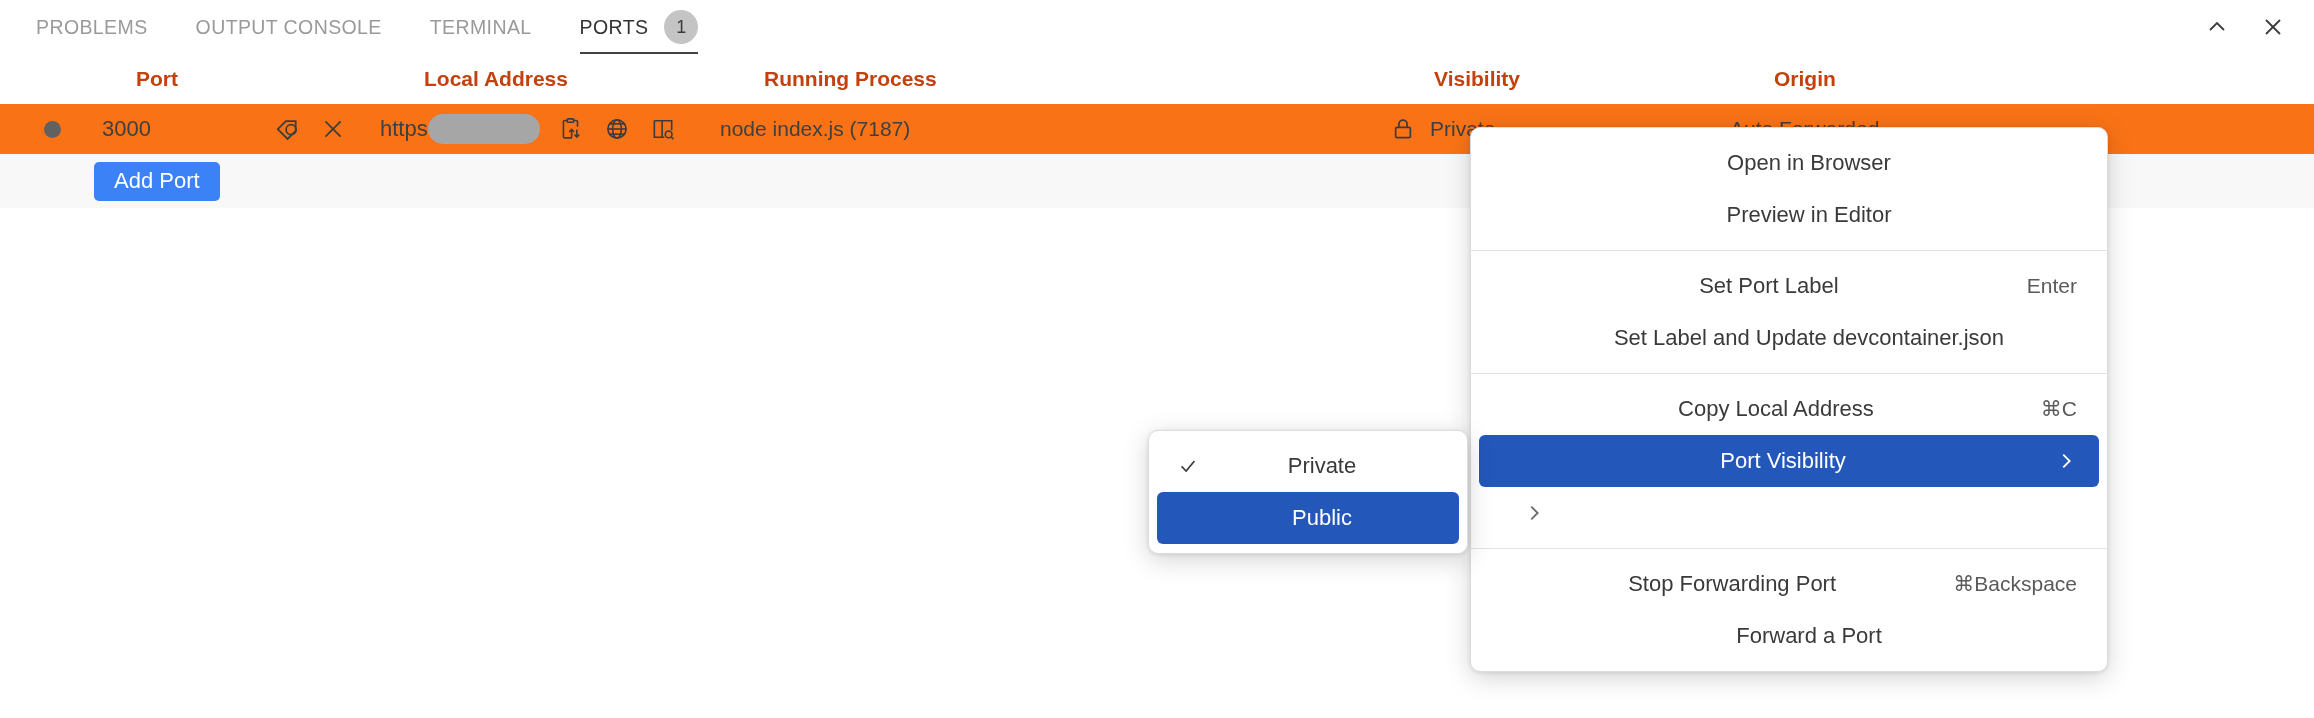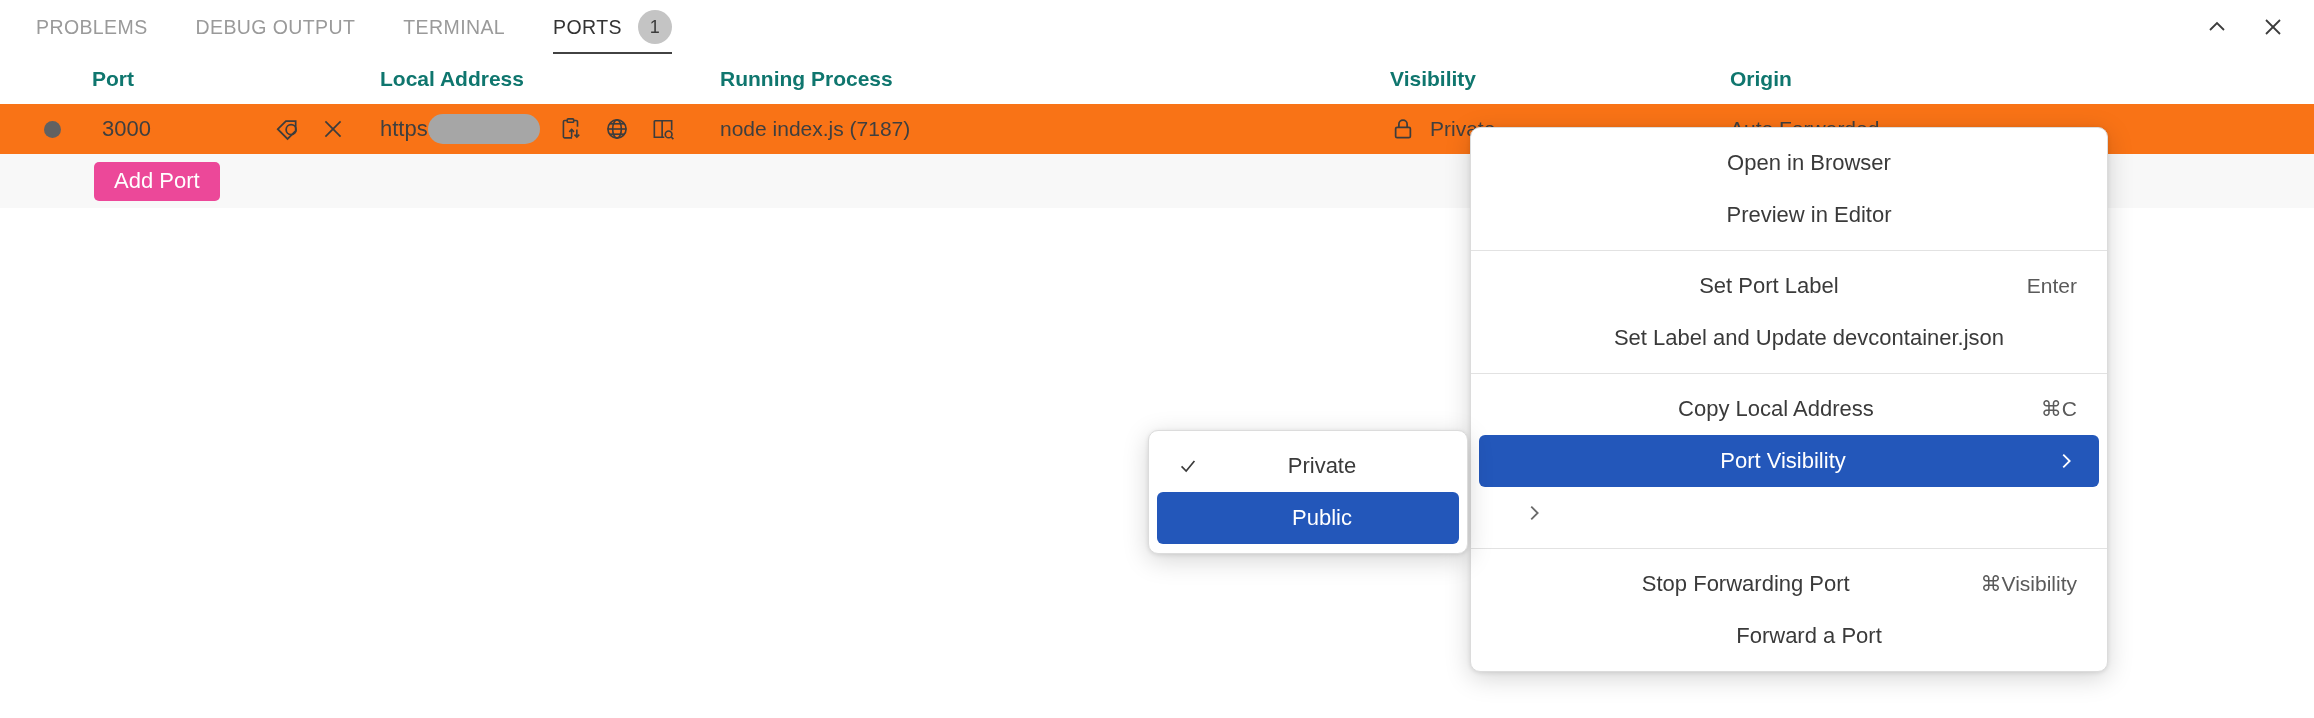--- a/index.html
+++ b/index.html
@@ -86,21 +86,22 @@
     top: 54px; left: 0;
     width: 2314px;
   }
   .thead {
     height: 50px;
     display: flex;
     align-items: center;
     background: #ffffff;
     font-size: 21px;
     font-weight: bold;
-    color: #0f766e;
+    color: #c2410c;
+    margin-left: 44px;
   }
   .trow {
     height: 50px;
     display: flex;
     font-size: 21px;
     color: #3f3f3f;
     background: #f97316;
   }
   .c-port      { width: 380px; padding-left: 92px; box-sizing: border-box; display:flex; align-items:center; }
   .c-addr      { width: 340px; box-sizing: border-box; display:flex; align-items:center; }
@@ -161,21 +162,21 @@
     position: absolute;
     top: 154px; left: 0;
     width: 2314px;
     height: 54px;
     background: #f8f8f8;
     display: flex;
     align-items: center;
   }
   .add-port-btn {
     margin-left: 94px;
-    background: #ec4899;
+    background: #3b82f6;
     color: #ffffff;
     border: none;
     border-radius: 5px;
     font-family: "Liberation Sans", sans-serif;
     font-size: 22px;
     padding: 8px 20px 9px 20px;
     cursor: pointer;
     line-height: 1;
   }
 
@@ -255,21 +256,21 @@
 </style>
 </head>
 <body>
 
 <div class="panel-tabbar">
   <div id="tabs-host" style="display:flex;align-items:center;height:54px;">
       <div class="tab">
         <span>PROBLEMS</span>
       </div>
       <div class="tab">
-        <span>DEBUG OUTPUT</span>
+        <span>OUTPUT CONSOLE</span>
       </div>
       <div class="tab">
         <span>TERMINAL</span>
       </div>
       <div class="tab active">
         <span>PORTS</span>
         <span class="tab-badge">1</span>
         <span class="tab-underline"></span>
       </div>
     </div>
@@ -410,21 +411,21 @@
     <div class="menu-item">
       <span class="mi-chevron">
         <svg width="22" height="22" viewBox="0 0 24 24" fill="none" stroke="currentColor" stroke-width="2">
           <polyline points="9,5 16,12 9,19"></polyline>
         </svg>
       </span>
     </div>
     <div class="menu-sep"></div>
     <div class="menu-item">
       <span class="mi-label">Stop Forwarding Port</span>
-      <span class="mi-accel">⌘Visibility</span>
+      <span class="mi-accel">⌘Backspace</span>
     </div>
     <div class="menu-item">
       <span class="mi-label">Forward a Port</span>
     </div>
   </div>
 
 <div class="menu menu-sub" id="menu-sub-host">
     <div class="menu-item">
       <span class="mi-check">
         <svg width="22" height="22" viewBox="0 0 24 24" fill="none" stroke="currentColor" stroke-width="1.8">

